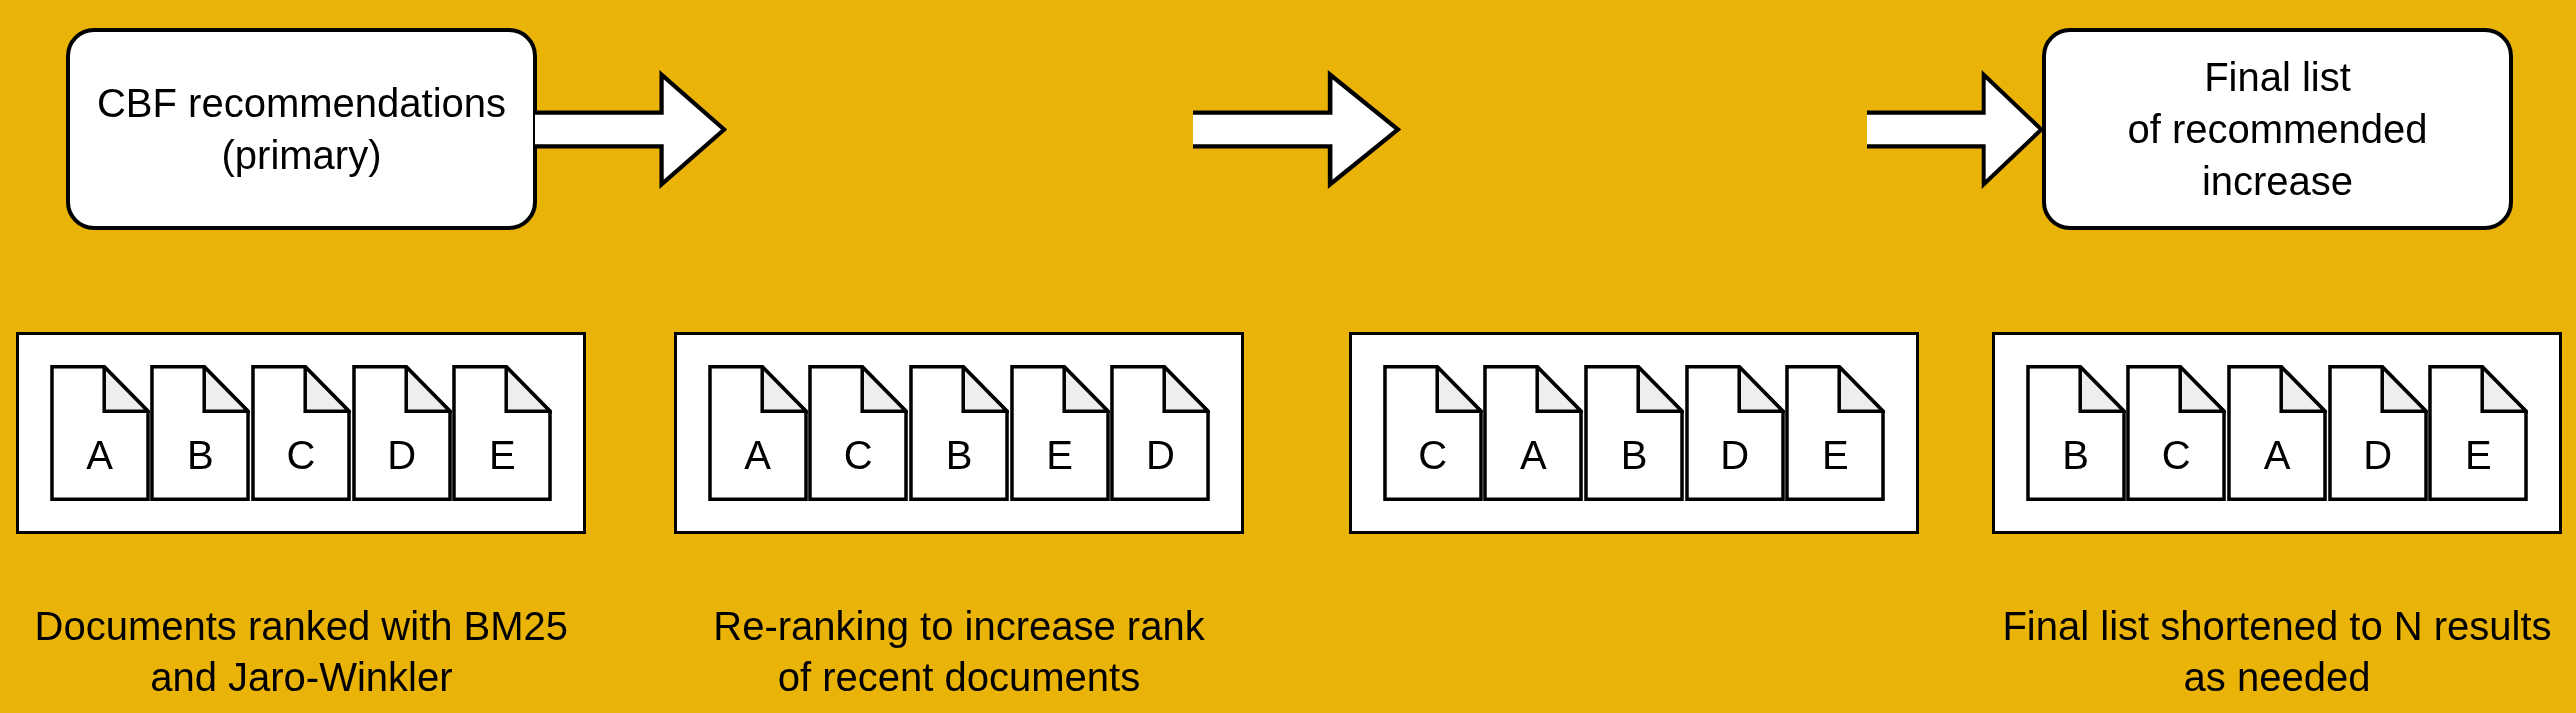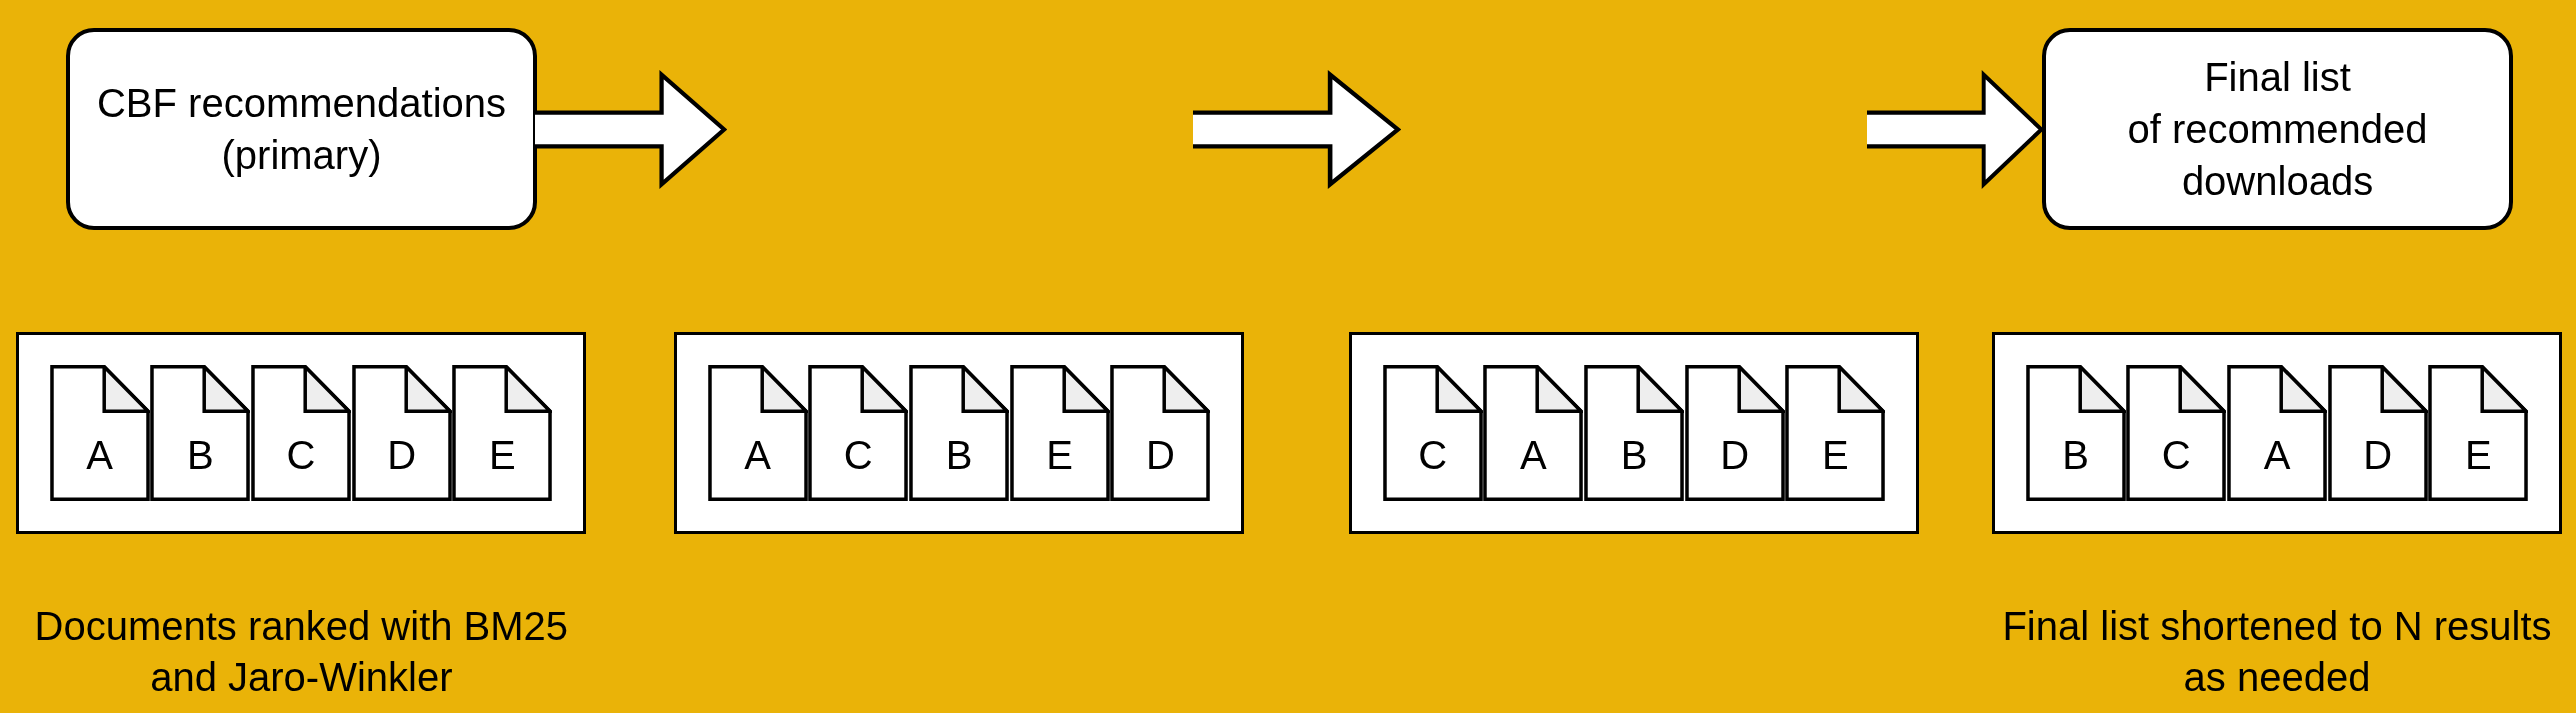--- a/index.html
+++ b/index.html
@@ -95,21 +95,21 @@
 
 <div id="canvas">
 
   <div class="stage" style="left:66px">
     <span class="stage-label">CBF recommendations
 (primary)</span>
   </div>
   <div class="stage" style="left:2042px">
     <span class="stage-label">Final list
 of recommended
-downloads</span>
+increase</span>
   </div>
 
   <svg class="arrow" style="left:535px;width:192px" viewBox="0 0 270 240" preserveAspectRatio="none">
     <path d="M0,96 L178,96 L178,42 L266,120 L178,198 L178,144 L0,144"></path>
   </svg>
   <svg class="arrow" style="left:1193px;width:208px" viewBox="0 0 270 240" preserveAspectRatio="none">
     <path d="M0,96 L178,96 L178,42 L266,120 L178,198 L178,144 L0,144"></path>
   </svg>
   <svg class="arrow" style="left:1867px;width:177px" viewBox="0 0 270 240" preserveAspectRatio="none">
     <path d="M0,96 L178,96 L178,42 L266,120 L178,198 L178,144 L0,144"></path>
@@ -262,17 +262,19 @@
       <svg viewBox="0 0 142 194">
           <polygon class="page" points="2.5,2.5 77,2.5 139.5,66 139.5,191.5 2.5,191.5"></polygon>
           <polygon class="flap" points="77,2.5 139.5,66 77,66"></polygon>
         </svg>
       <span class="doc-letter">E</span>
     </div>
   </div>
 
   <div class="caption" style="left:-7.7px">Documents ranked with BM25
 and Jaro-Winkler</div>
+  <div class="caption" style="left:650px">Re-ranking to increase rank
+of recent documents</div>
   <div class="caption" style="left:1968px">Final list shortened to N results
 as needed</div>
 
 </div>
 
 
 </body></html>

